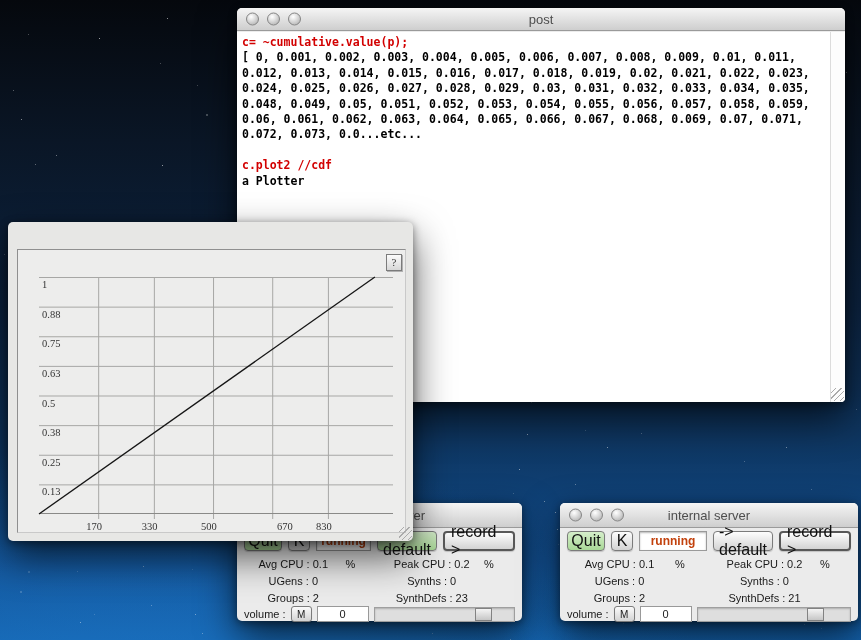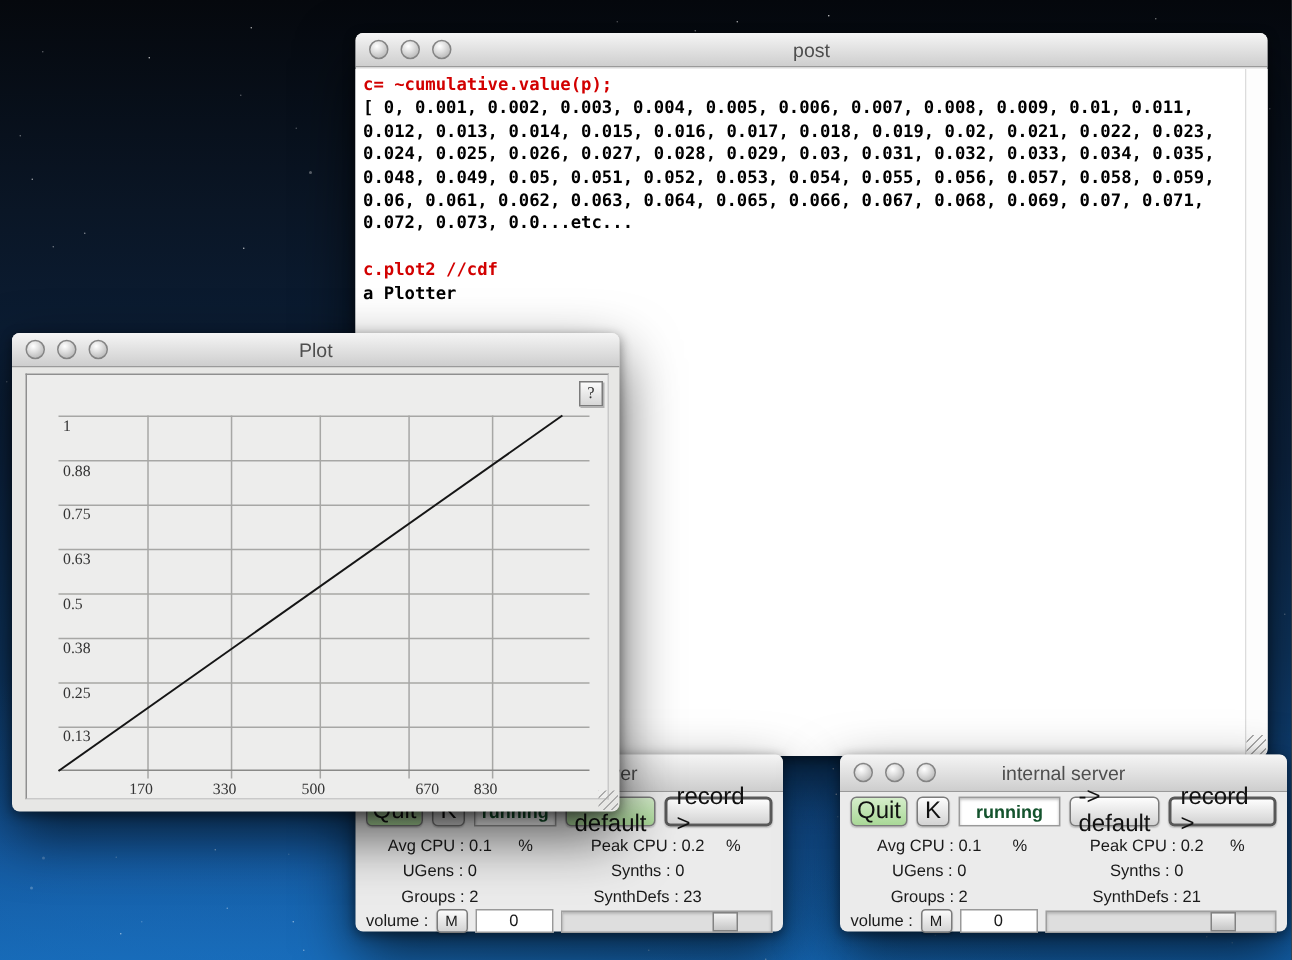--- a/index.html
+++ b/index.html
@@ -35,21 +35,21 @@
     background:radial-gradient(circle at 38% 30%, #ffffff 0%, #e2e2e2 35%, #a8a8a8 100%);
     border:1px solid #848484;
   }
   .wtitle {
     text-align:center; font-size:13px; color:#4e4e4e; line-height:23px;
     overflow:hidden; white-space:nowrap;
   }
   .titlebar.tall .wtitle { line-height:25px; }
 
   
-  #post-window { left:237px; top:22px; width:608px; height:482px; z-index:10; }
+  #post-window { left:237px; top:8px; width:608px; height:394px; z-index:10; }
   .post-content {
     position:absolute; left:0; right:0; top:24px; bottom:0;
     background:#fff; border-radius:0 0 4px 4px; overflow:hidden;
   }
   .post-text {
     position:absolute; left:5px; top:3px; right:18px; bottom:3px; overflow:hidden;
     font-family:"DejaVu Sans Mono", monospace; font-weight:bold;
     font-size:11.5px; line-height:15.4px; color:#000;
   }
   .post-line { white-space:pre; }
@@ -99,21 +99,21 @@
   .btn.green { background:linear-gradient(#d5eeca,#a9d897); }
   .btn.ring { border:2px solid #585858; }
   .quit-btn { width:38px; }
   .k-btn { width:22px; }
   .default-btn { width:60px; }
   .record-btn { width:72px; }
   .status-box {
     flex:1; background:#fff; border:1px solid #9a9a9a;
     box-shadow:inset 0 1px 2px rgba(0,0,0,.28);
     display:flex; align-items:center; justify-content:center;
-    font-weight:bold; font-size:12px; color:#14532d;
+    font-weight:bold; font-size:12px; color:#c2410c;
   }
   .stats { margin:5px 4px 0 4px; display:flex; flex-direction:column; gap:1px; }
   .stat-row { display:flex; height:16px; align-items:center; }
   .stat-half { flex:1; display:flex; align-items:center; }
   .stat-pair { flex:1; text-align:center; }
   .stat-pct { width:34px; text-align:left; }
   .vol-row { margin:auto 7px 7px 7px; display:flex; align-items:center; gap:5px; height:17px; }
   .m-btn {
     width:21px; height:16px; border:1px solid #7b7b7b; border-radius:3px;
     background:linear-gradient(#fbfbfb,#d3d3d3); font-size:10px;
@@ -432,28 +432,20 @@
         <div class="m-btn">M</div>
         <div class="vol-val">0</div>
         <div class="vol-slider">
             <div class="vol-thumb"></div>
           </div>
       </div>
     </div>
   </div>
 
   <div class="window" id="plot-window">
-    <div class="titlebar">
-      <div class="lights">
-        <span class="light"></span>
-        <span class="light"></span>
-        <span class="light"></span>
-      </div>
-      <div class="wtitle">Plot</div>
-    </div>
     <div class="plot-panel">
       <div class="help-btn">?</div>
       <div id="plot-area">
           <div class="tick-label" style="left: 3px; top: 2px;">1</div>
           <div class="tick-label" style="left: 3px; top: 31.625px;">0.88</div>
           <div class="tick-label" style="left: 3px; top: 61.25px;">0.75</div>
           <div class="tick-label" style="left: 3px; top: 90.875px; text-align: right;">0.63</div>
           <div class="tick-label" style="left: 3px; top: 120.5px;">0.5</div>
           <div class="tick-label" style="left: 3px; top: 150.125px;">0.38</div>
           <div class="tick-label" style="left: 3px; top: 179.75px;">0.25</div>

